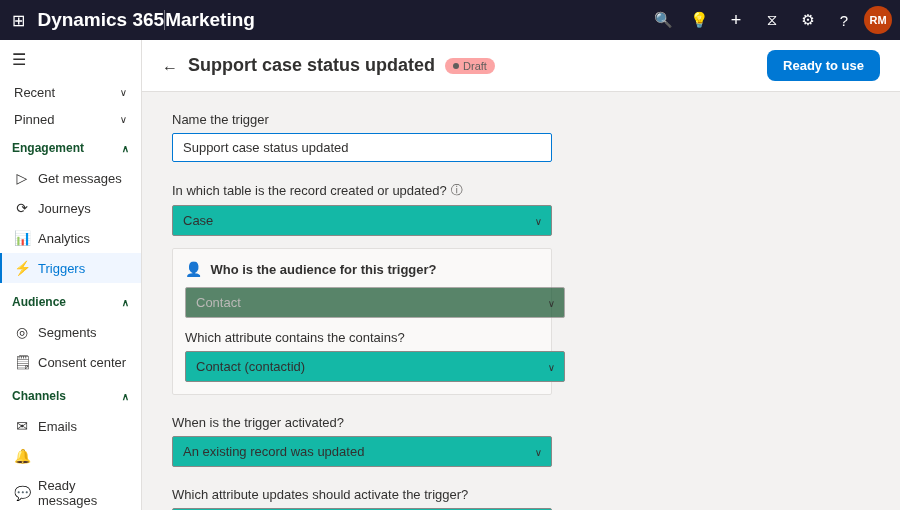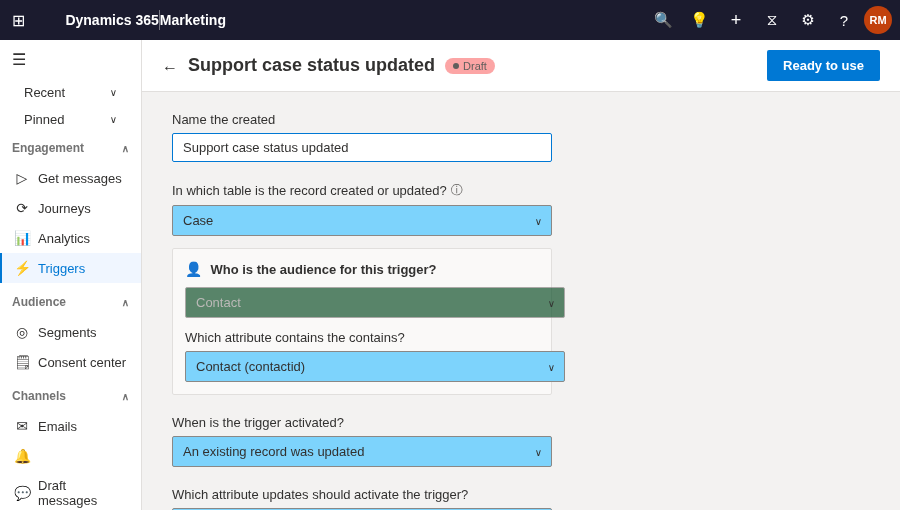--- a/index.html
+++ b/index.html
@@ -18,25 +18,24 @@
       background-color: #1b1b2e;
     }
     .top-nav-waffle {
       color: white;
       font-size: 16px;
       cursor: pointer;
       padding: 4px;
     }
     .top-nav-brand {
       color: white;
-      font-size: 14px;
-      font-weight: 600;
-      display: flex;
-      align-items: center;
-      margin-left: 28px;
+      font-size: 19px;
+      font-weight: 600;
+      display: flex;
+      align-items: center;
     }
     .top-nav-brand .divider {
       width: 1px;
       height: 20px;
       background: rgba(255,255,255,0.4);
     }
     .top-nav-brand .module {
       font-weight: 700;
     }
     .top-nav-icons {
@@ -117,29 +116,29 @@
       text-align: center;
       flex-shrink: 0;
     }
     .sidebar-group-header {
       display: flex;
       align-items: center;
       justify-content: space-between;
       padding: 8px 12px 4px;
       font-size: 12px;
       font-weight: 600;
-      color: #737373;
+      color: #14532d;
       cursor: pointer;
     }
     .sidebar-group-header .chevron { font-size: 10px; }
     .sidebar-item-recent, .sidebar-item-pinned {
       display: flex;
       align-items: center;
       justify-content: space-between;
-      padding: 6px 24px;
+      padding: 6px 14px;
       cursor: pointer;
       color: #323130;
       font-size: 13px;
     }
     .sidebar-chevron { font-size: 10px; }
 
     
     .content-area {
       flex: 1;
       display: flex;
@@ -189,21 +188,21 @@
       width: 6px;
       height: 6px;
       border-radius: 50%;
       background: #605e5c;
     }
     .ready-btn {
       background: #0078d4;
       color: white;
       border: none;
       padding: 8px 16px;
-      border-radius: 2px;
+      border-radius: 8px;
       cursor: pointer;
       font-size: 13px;
       font-weight: 600;
     }
 
     
     .form-area {
       flex: 1;
       overflow-y: auto;
       padding: 20px 30px;
@@ -238,21 +237,21 @@
       width: 380px;
       position: relative;
     }
     .form-select {
       width: 100%;
       padding: 7px 30px 7px 10px;
       border: 1px solid #8a8886;
       border-radius: 2px;
       font-size: 13px;
       color: #323130;
-      background: #7dd3fc;
+      background: #14b8a6;
       appearance: none;
       cursor: pointer;
       outline: none;
     }
     .form-select.disabled-look {
       background: #14532d;
       color: #a19f9d;
       cursor: default;
     }
     .select-chevron {
@@ -365,21 +364,21 @@
     <div class="sidebar-section">
       <div class="sidebar-item">
         <span class="icon">✉</span>
         <span>Emails</span>
       </div>
       <div class="sidebar-item">
         <span class="icon">🔔</span>
       </div>
       <div class="sidebar-item">
         <span class="icon">💬</span>
-        <span>Draft messages</span>
+        <span>Ready messages</span>
       </div>
     </div>
 
   </aside>
 
   <div class="content-area">
 
     <div class="page-header">
       <div class="page-header-left">
         <div class="back-btn">←</div>
@@ -389,21 +388,21 @@
           <span>Draft</span>
         </div>
       </div>
       <button class="ready-btn">Ready to use</button>
     </div>
 
     <div class="form-area">
 
       <div class="form-group">
         <div class="form-label">
-          <span>Name the created</span>
+          <span>Name the trigger</span>
         </div>
         <input class="form-input" type="text" value="Support case status updated" style="">
       </div>
 
       <div class="form-group">
         <div class="form-label">
           <span>In which table is the record created or updated?</span>
           <span class="info-icon">ⓘ</span>
         </div>
         <div class="form-select-wrapper">

